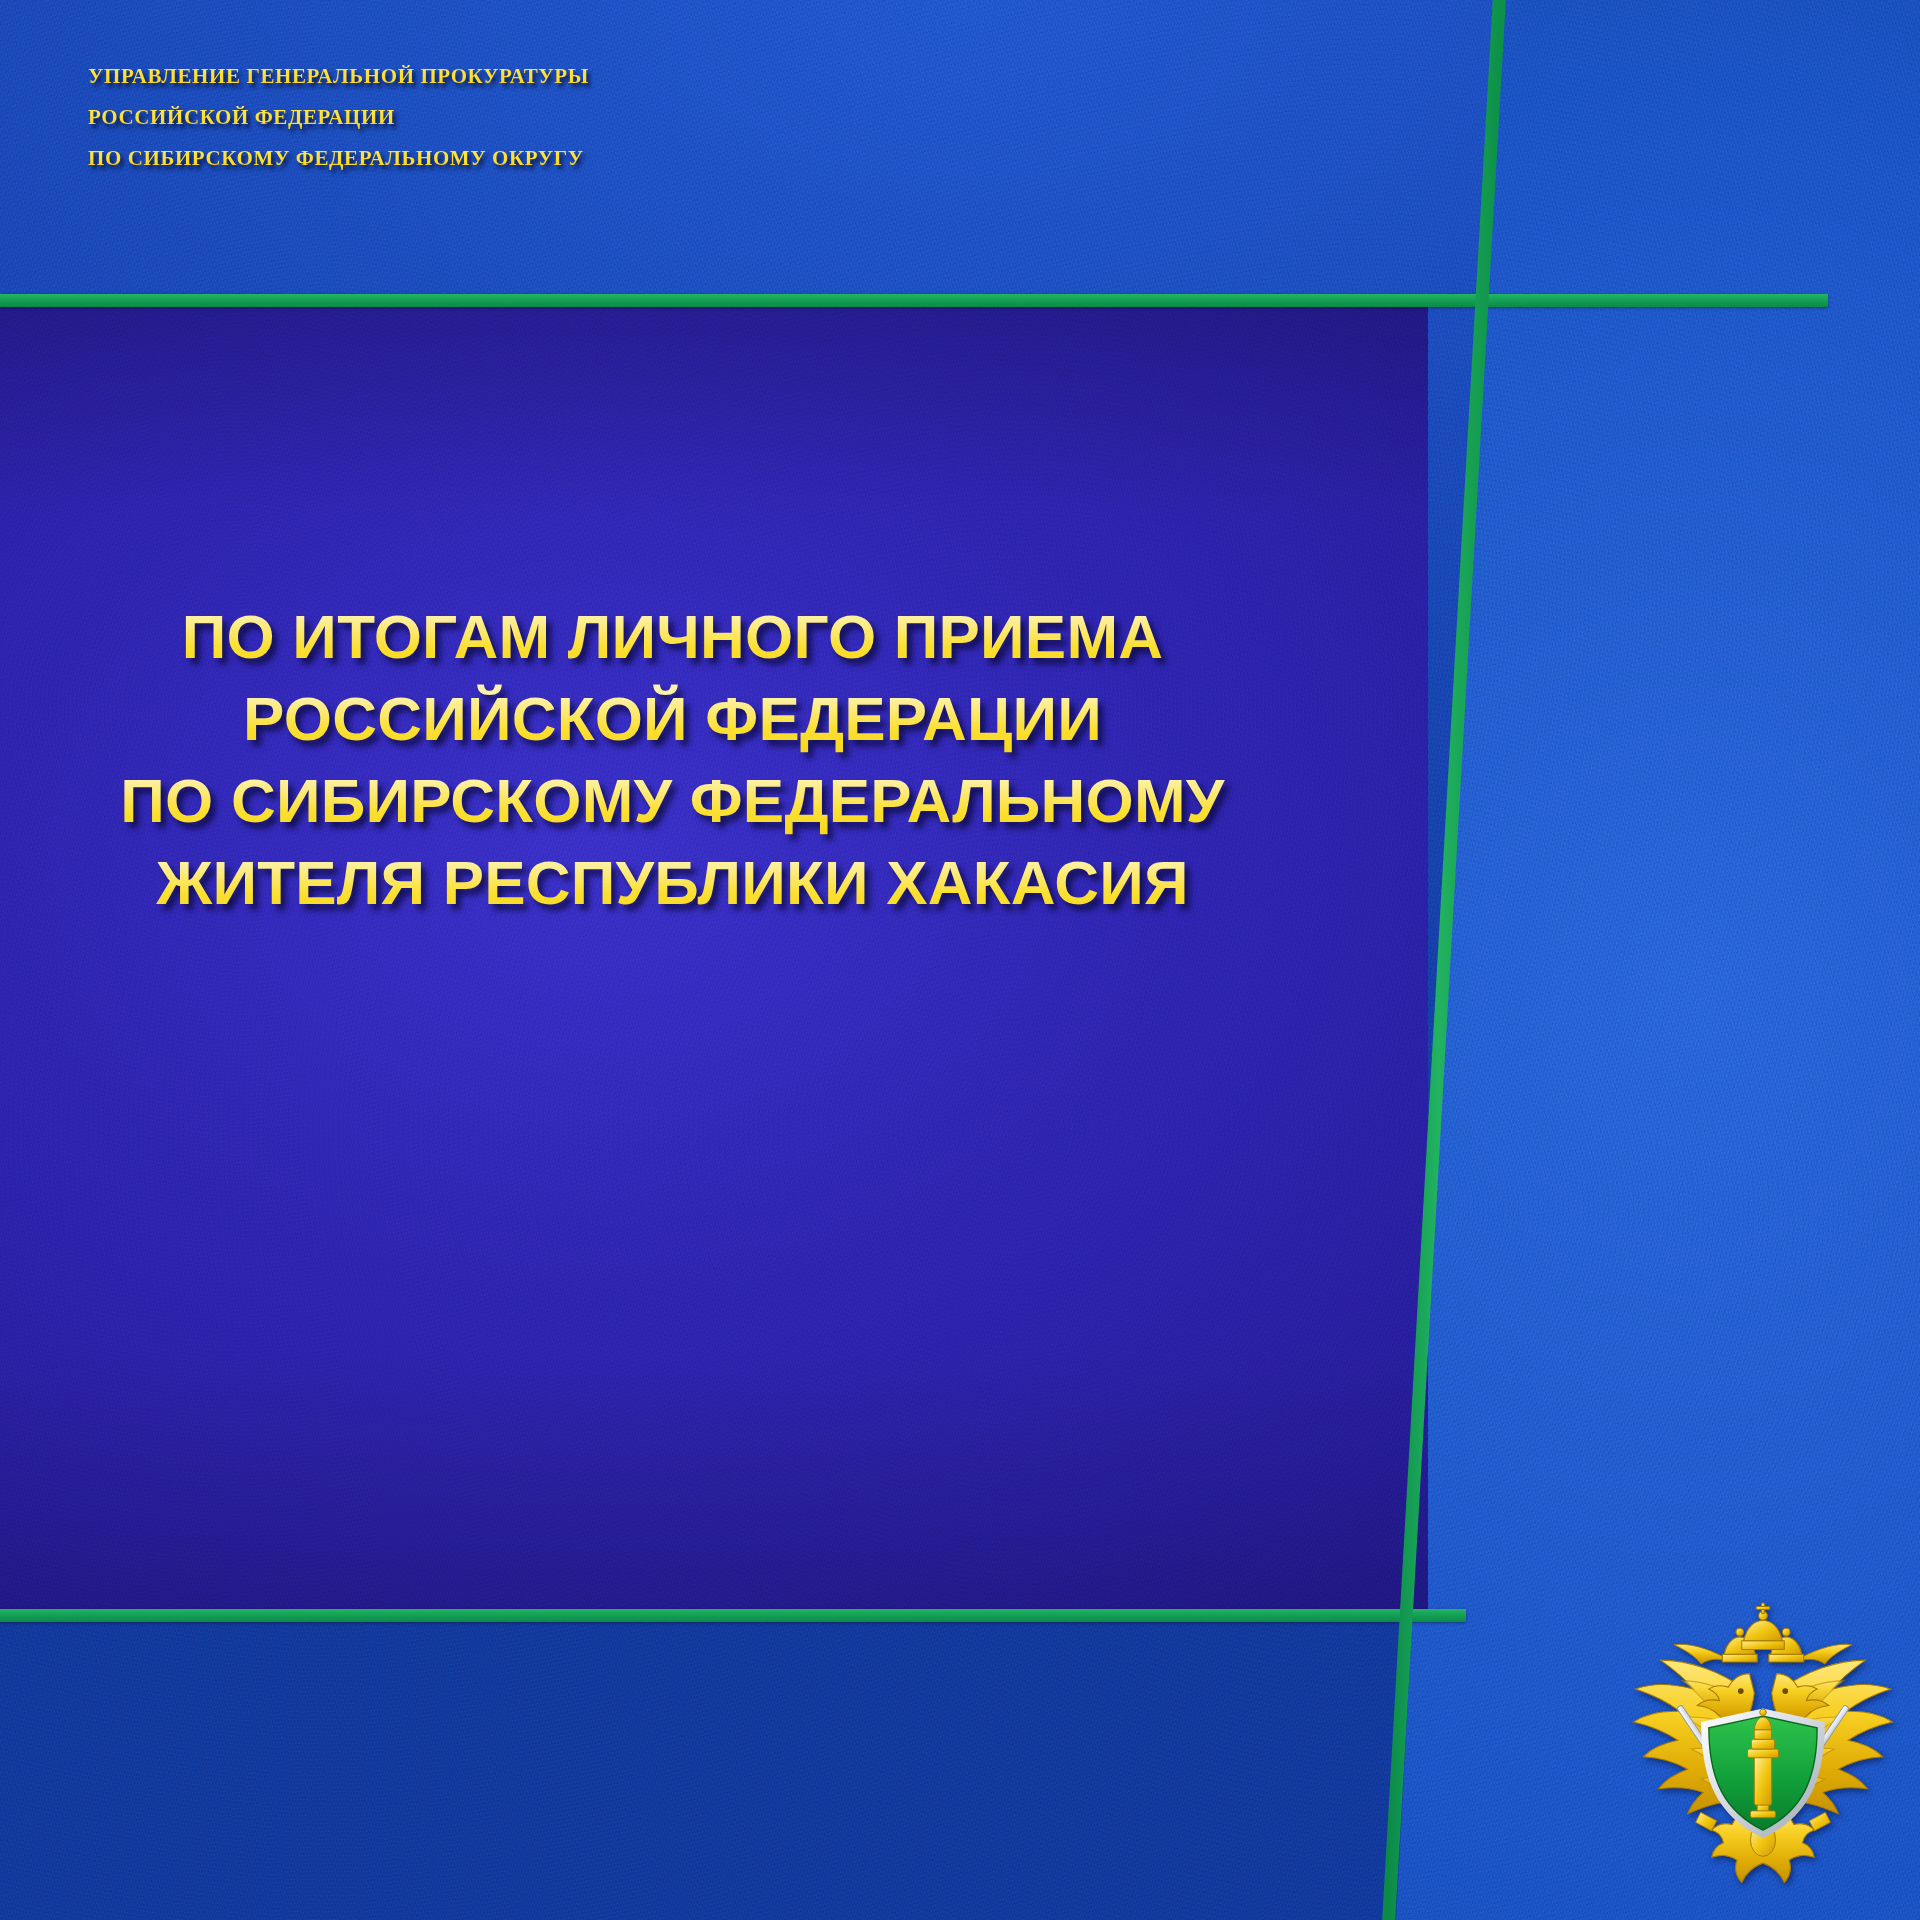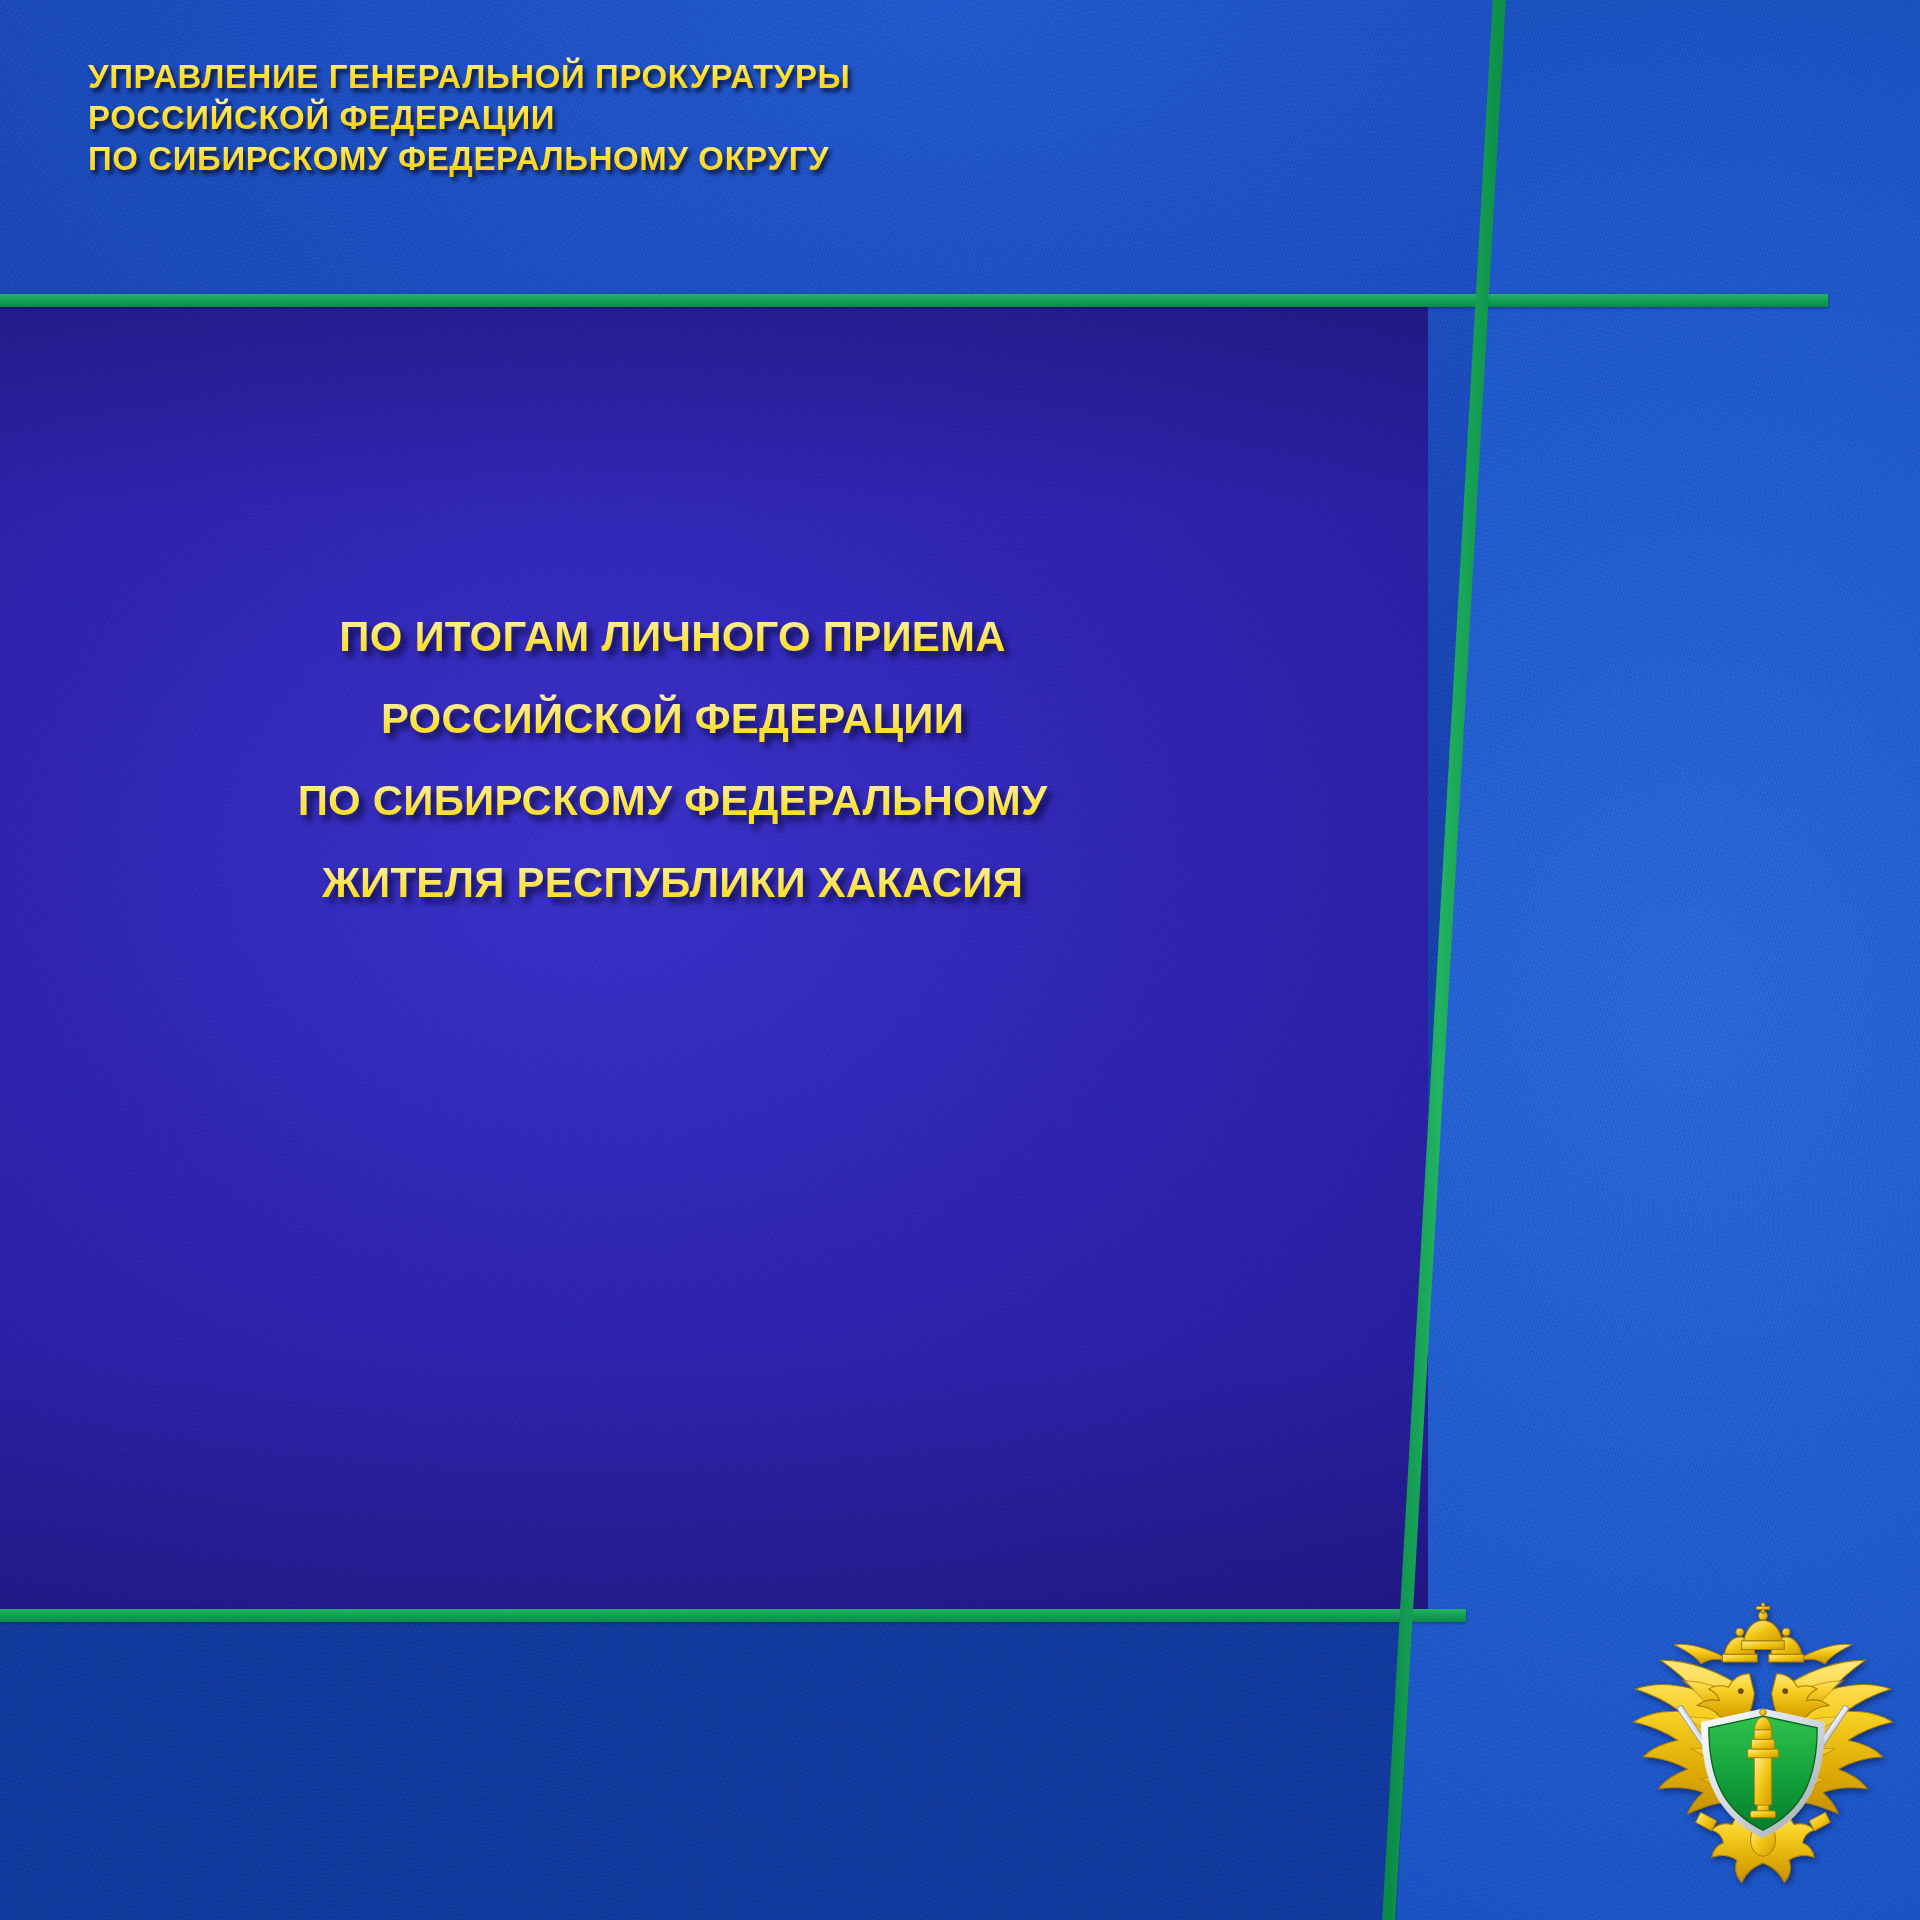--- a/index.html
+++ b/index.html
@@ -46,32 +46,32 @@
   .rule{position:absolute;background:linear-gradient(180deg,#24b463 0%,#13a055 48%,#0b8a48 100%);
         box-shadow:0 1px 3px rgba(0,0,0,.35);}
   .rule-top{left:0;top:294px;width:1828px;height:13px;}
   .rule-bottom{left:0;top:1609px;width:1466px;height:13px;}
 
   .diagonal{position:absolute;left:0;top:0;width:1920px;height:1920px;pointer-events:none;}
 
   
   .header{position:absolute;left:88px;top:56px;width:1200px;}
   .header .ln{
-    font-size:33px;line-height:41px;font-weight:700;letter-spacing:.6px;
+    font-size:21px;line-height:41px;font-weight:700;letter-spacing:.6px;
     color:#ffe23a;
     background:linear-gradient(180deg,#fff6b0 0%,#ffe23a 40%,#f5c90f 100%);
     -webkit-background-clip:text;background-clip:text;
     -webkit-text-fill-color:transparent;color:transparent;
     filter:drop-shadow(3px 4px 2px rgba(0,0,20,.72));
-    white-space:nowrap;}
+    white-space:nowrap;font-family:Liberation Serif, serif;}
 
   
   .headline{position:absolute;left:0;top:596px;width:1345px;text-align:center;}
   .headline .ln{
-    font-size:42px;line-height:82px;font-weight:700;letter-spacing:.2px;
+    font-size:62px;line-height:82px;font-weight:700;letter-spacing:.2px;
     background:linear-gradient(180deg,#fdf4b8 0%,#fdf0a0 26%,#fbe032 62%,#f7d416 100%);
     -webkit-background-clip:text;background-clip:text;
     -webkit-text-fill-color:transparent;color:transparent;
     filter:drop-shadow(5px 6px 3px rgba(0,0,25,.62));
     white-space:nowrap;}
 
   
   .newslabel{position:absolute;left:88px;top:1738px;
     font-size:84px;line-height:92px;font-weight:700;letter-spacing:1px;
     background:linear-gradient(180deg,#ffe95a 0%,#fbd228 55%,#f2c20c 100%);

